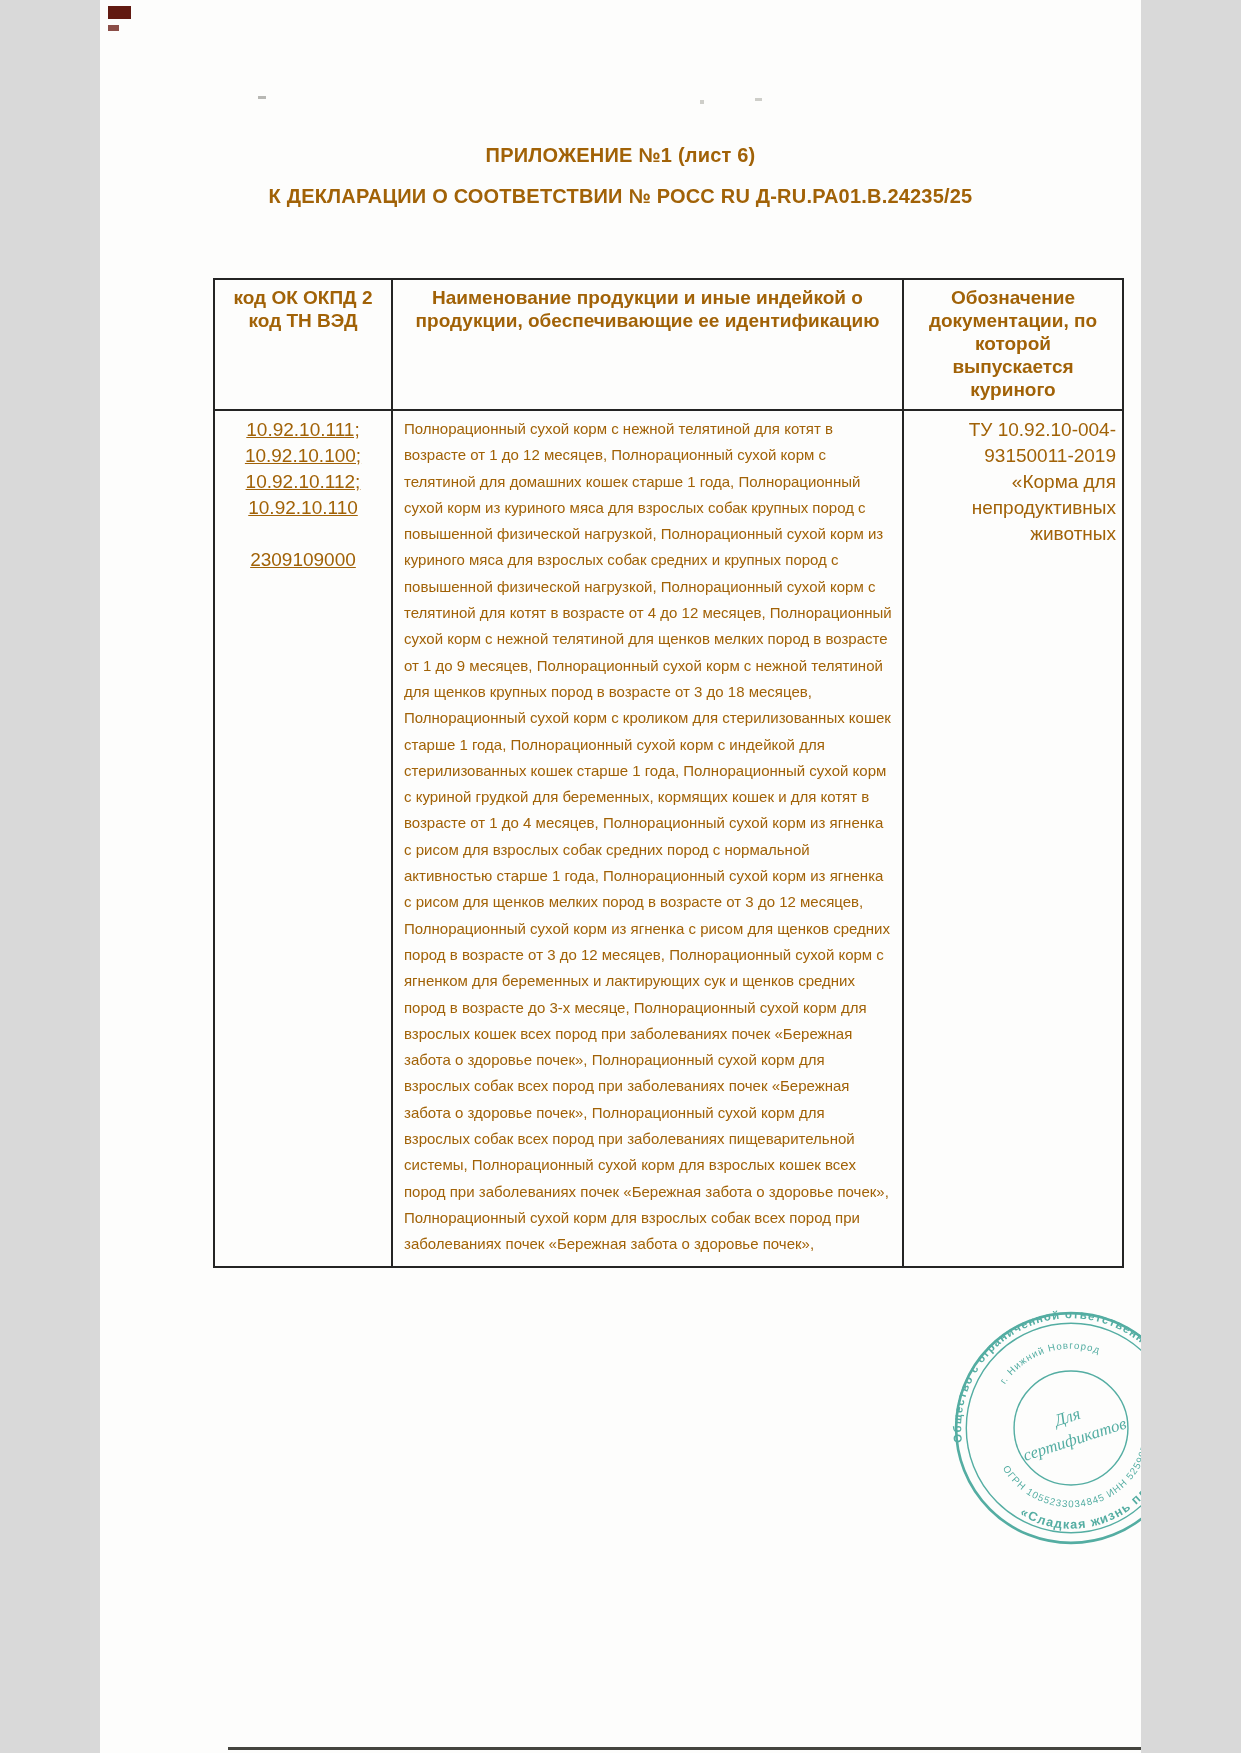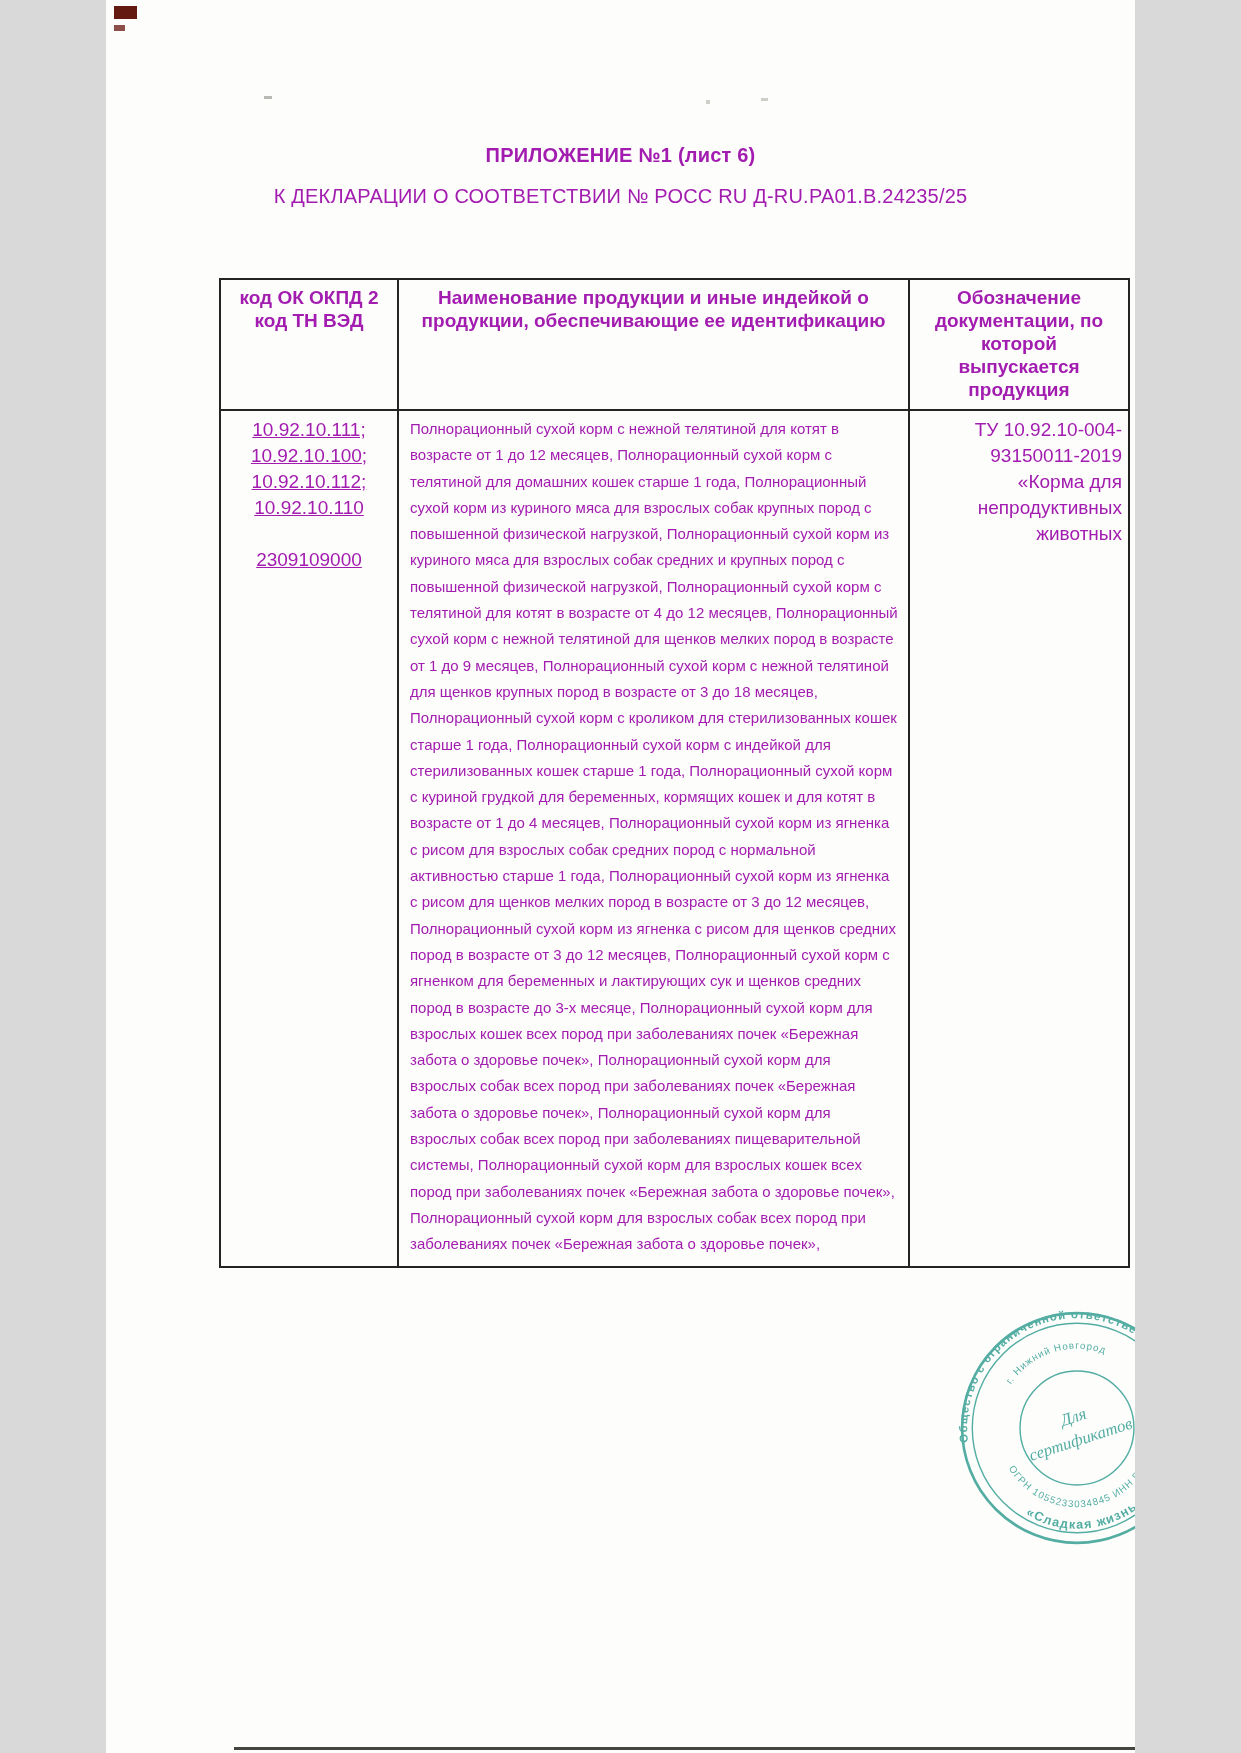--- a/index.html
+++ b/index.html
@@ -2,26 +2,27 @@
 <html><head>
 <meta charset="utf-8">
 <style>
   html,body{margin:0;padding:0;background:#d9d9d9;}
   .page{
     position:relative;
     width:1029px;height:1753px;
     margin:0 auto;
     background:#fdfdfc;
     font-family:"Liberation Sans",sans-serif;
-    color:#a21caf;
+    color:#a16207;
     overflow:hidden;
+    padding-left:12px;
   }
   .heading{position:absolute;left:0;width:100%;text-align:center;}
   .title{top:144px;font-size:20px;font-weight:bold;letter-spacing:.2px;}
-  .subtitle{top:185px;font-size:20px;font-weight:normal;letter-spacing:.2px;}
+  .subtitle{top:185px;font-size:20px;font-weight:bold;letter-spacing:.2px;}
   .caption{top:227px;font-size:19px;}
 
   table.doc-table{
     position:absolute;left:113px;top:278px;
     width:909px;
     border-collapse:collapse;
     table-layout:fixed;
   }
   .doc-table th,.doc-table td{
     border:2px solid #242424;
@@ -91,21 +92,21 @@
     <thead>
       <tr>
         <th>код ОК ОКПД 2
 код ТН ВЭД</th>
         <th>Наименование продукции и иные индейкой о
 продукции, обеспечивающие ее идентификацию</th>
         <th>Обозначение
 документации, по
 которой
 выпускается
-продукция</th>
+куриного</th>
       </tr>
     </thead>
     <tbody>
       <tr>
         <td class="codes">10.92.10.111;
 10.92.10.100;
 10.92.10.112;
 10.92.10.110
 
 2309109000</td>

